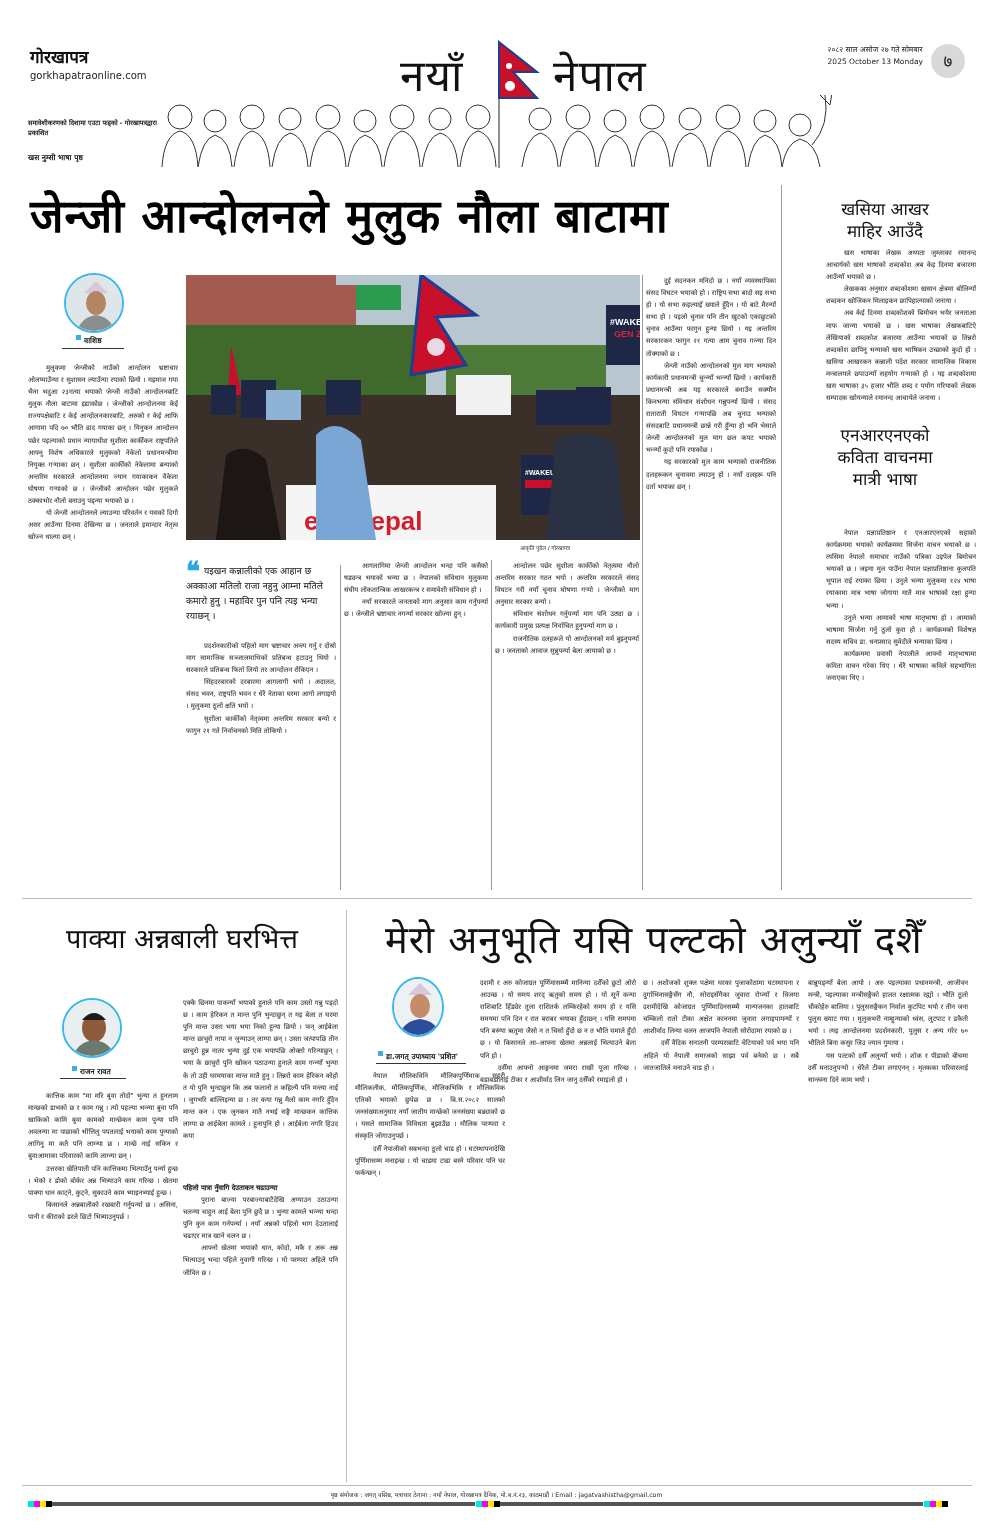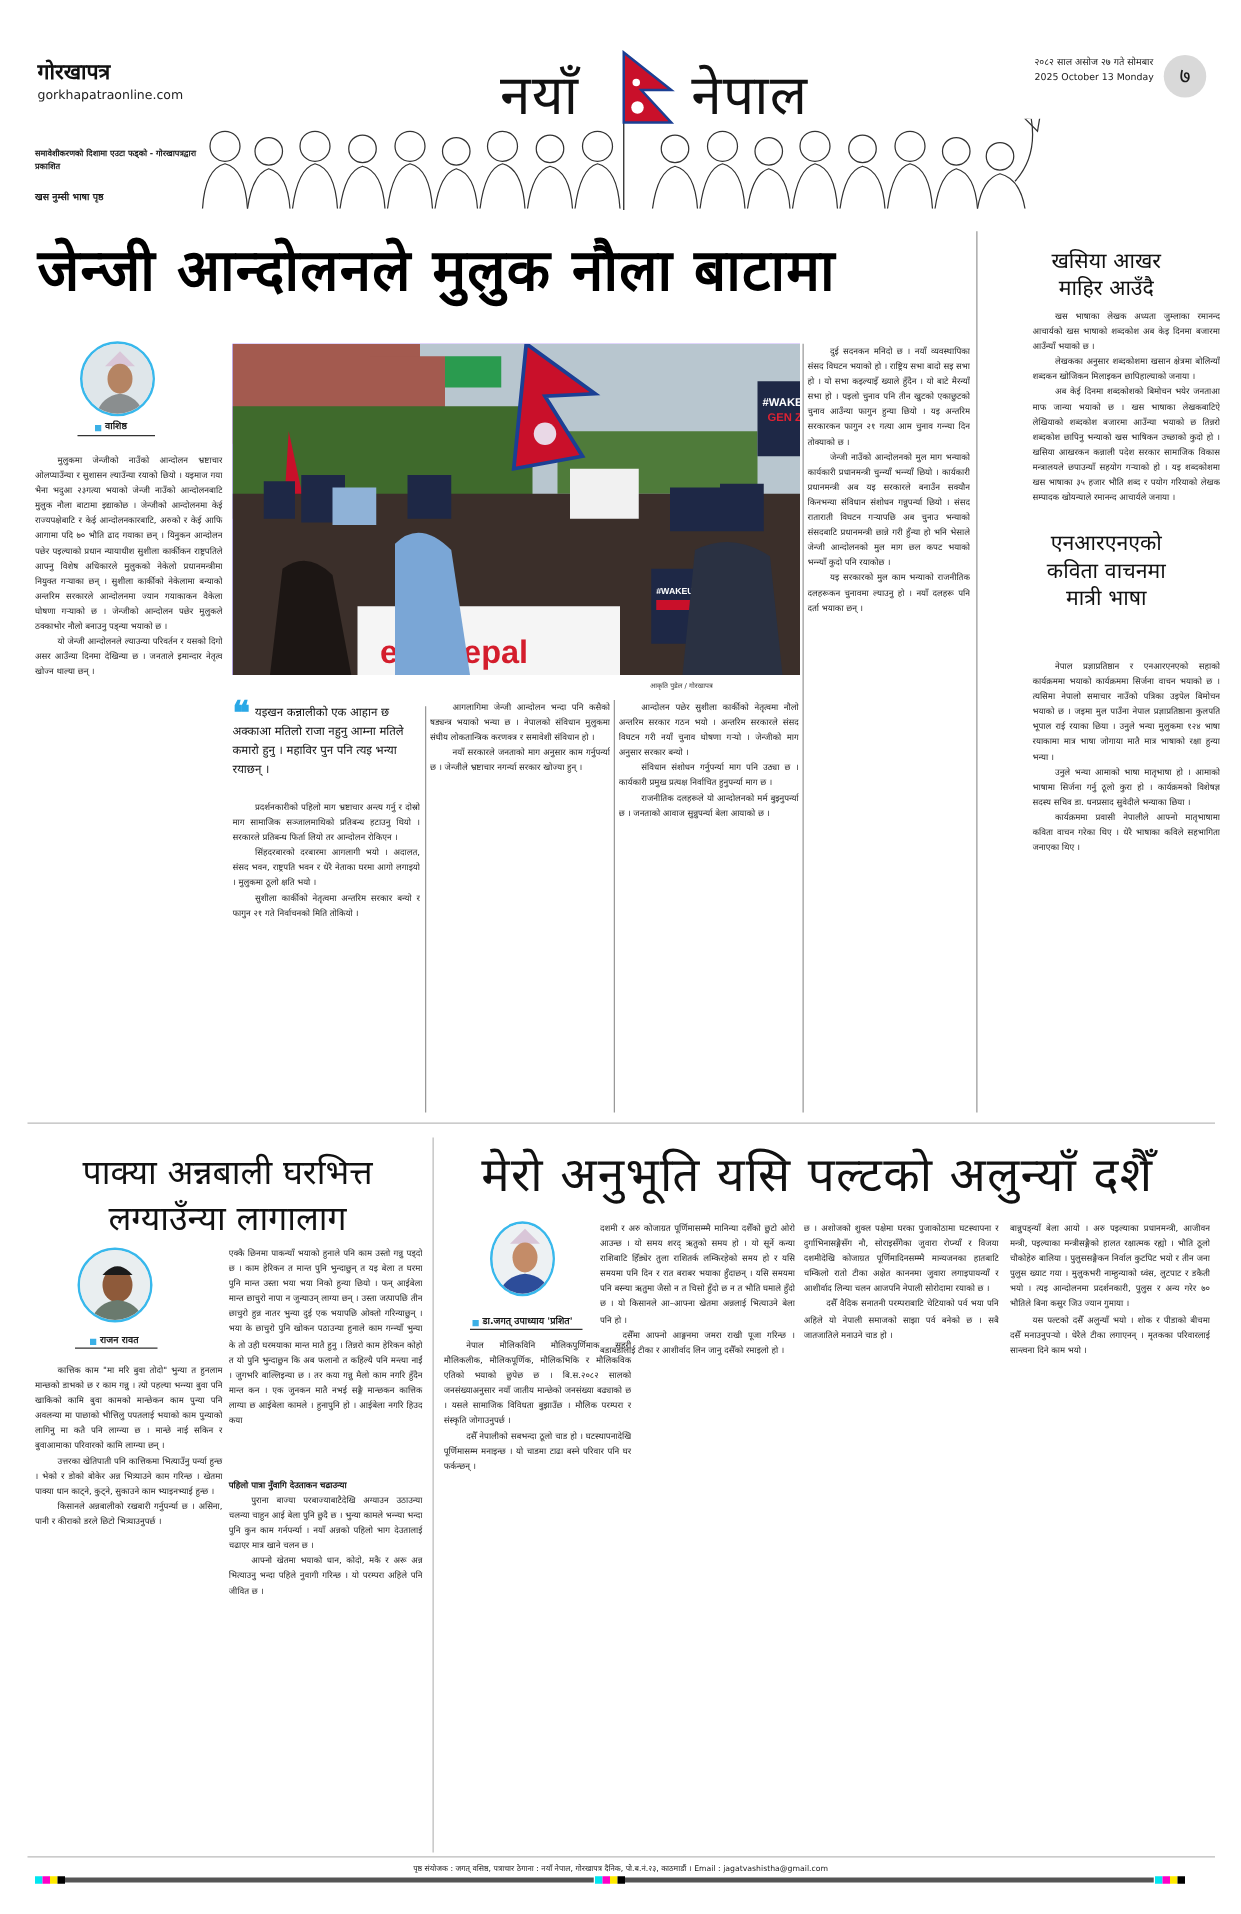--- a/index.html
+++ b/index.html
@@ -23,21 +23,21 @@
 .headline{left:30px;top:186px;width:740px;font-size:46px;font-weight:900;letter-spacing:1px;color:#000;line-height:60px;transform:scaleX(0.98);transform-origin:left}
 
 .col{font-size:6.8px;line-height:12.1px;text-align:justify;color:#222;overflow:hidden}
 .col p{text-indent:18px}
 .vline{background:#999;width:1px}
 
 .photo{left:186px;top:275px;width:454px;height:265px;overflow:hidden;background:#8b5cf6}
 .caption{left:520px;top:544px;font-size:5.5px;color:#333}
 
 .avatar{border-radius:50%;border:2px solid #38b8ec;overflow:hidden;background:#eee}
-.author{font-size:7.5px;font-weight:bold;display:flex;align-items:flex-end;gap:3px}
+.author{font-size:7.5px;font-weight:bold;display:flex;align-items:flex-start;gap:3px}
 .sq{width:5px;height:5px;background:#3bb0e6;display:inline-block}
 .author-line{height:1px;background:#333}
 
 .quote{left:186px;top:563px;width:152px;font-size:9.2px;line-height:15px;color:#111}
 .qmark{color:#2aa8e6;font-size:26px;font-weight:bold;line-height:12px;vertical-align:-6px;margin-right:4px;font-family:"DejaVu Serif",serif}
 
 .side-h{font-size:17px;text-align:center;line-height:22px;color:#111}
 
 .h2{font-size:27px;line-height:37px;color:#111;text-align:center}
 .h3{font-size:38px;color:#111;letter-spacing:1px}
@@ -175,21 +175,21 @@
 <div class="abs quote">
   <span class="qmark">❝</span><span>यइखन कन्नालीको एक आहान छ अक्काआ मतिलो राजा नहुनु आम्ना मतिले कमारो हुनु । महाविर पुन पनि त्यइ भन्या रयाछन् ।</span>
 </div>
 <div class="abs vline" style="left:340px;top:565px;height:325px"></div>
 <div class="abs col" style="left:186px;top:640px;width:150px;height:250px">
   <p>प्रदर्शनकारीको पहिलो माग भ्रष्टाचार अन्त्य गर्नु र दोस्रो माग सामाजिक सञ्जालमाथिको प्रतिबन्ध हटाउनु थियो । सरकारले प्रतिबन्ध फिर्ता लियो तर आन्दोलन रोकिएन ।</p>
   <p>सिंहदरबारको दरबारमा आगलागी भयो । अदालत, संसद भवन, राष्ट्रपति भवन र धेरै नेताका घरमा आगो लगाइयो । मुलुकमा ठूलो क्षति भयो ।</p>
   <p>सुशीला कार्कीको नेतृत्वमा अन्तरिम सरकार बन्यो र फागुन २१ गते निर्वाचनको मिति तोकियो ।</p>
 </div>
 <div class="abs col" style="left:344px;top:560px;width:144px;height:330px">
-  <p>आगलागिमा जेन्जी आन्दोलन भन्दा पनि कसैको षड्यन्त्र भयाको भन्या छ । नेपालको संविधान मुलुकमा संघीय लोकतान्त्रिक करणक्त्र र समावेशी संविधान हो ।</p>
+  <p>आगलागिमा जेन्जी आन्दोलन भन्दा पनि कसैको षड्यन्त्र भयाको भन्या छ । नेपालको संविधान मुलुकमा संघीय लोकतान्त्रिक आखरकन्त्र र समावेशी संविधान हो ।</p>
   <p>नयाँ सरकारले जनताको माग अनुसार काम गर्नुपर्न्या छ । जेन्जीले भ्रष्टाचार नगर्न्या सरकार खोज्या हुन् ।</p>
 </div>
 <div class="abs vline" style="left:491px;top:560px;height:330px"></div>
 <div class="abs col" style="left:495px;top:560px;width:144px;height:330px">
   <p>आन्दोलन पछेर सुशीला कार्कीको नेतृत्वमा नौलो अन्तरिम सरकार गठन भयो । अन्तरिम सरकारले संसद विघटन गरी नयाँ चुनाव घोषणा गर्‍यो । जेन्जीको माग अनुसार सरकार बन्यो ।</p>
   <p>संविधान संशोधन गर्नुपर्न्या माग पनि उठ्या छ । कार्यकारी प्रमुख प्रत्यक्ष निर्वाचित हुनुपर्न्या माग छ ।</p>
   <p>राजनीतिक दलहरूले यो आन्दोलनको मर्म बुझ्नुपर्न्या छ । जनताको आवाज सुन्नुपर्न्या बेला आयाको छ ।</p>
 </div>
 <div class="abs vline" style="left:642px;top:275px;height:615px"></div>
 <div class="abs col" style="left:646px;top:275px;width:130px;height:615px">
@@ -216,21 +216,20 @@
 <div class="abs col" style="left:826px;top:527px;width:150px;height:365px">
   <p>नेपाल प्रज्ञाप्रतिष्ठान र एनआरएनएको सहाको कार्यक्रममा भयाको कार्यक्रममा सिर्जना वाचन भयाको छ । त्यसिमा नेपालो समाचार नाउँको पत्रिका उइपेल बिमोचन भयाको छ । जइमा मुल पाउँना नेपाल प्रज्ञाप्रतिष्ठाना कुलपति भूपाल राई रयाका छिया । उनुले भन्या मुलुकमा १२४ भाषा रयाकामा मात्र भाषा जोगाया मातै मात्र भाषाको रक्षा हुन्या भन्या ।</p>
   <p>उनुले भन्या आमाको भाषा मातृभाषा हो । आमाको भाषामा सिर्जना गर्नु ठूलो कुरा हो । कार्यक्रमको विशेषज्ञ सदस्य सचिव डा. धनप्रसाद सुवेदीले भन्याका छिया ।</p>
   <p>कार्यक्रममा प्रवासी नेपालीले आफ्नो मातृभाषामा कविता वाचन गरेका थिए । धेरै भाषाका कविले सहभागिता जनाएका थिए ।</p>
 </div>
 
 <div class="abs hr" style="left:22px;top:898px;width:950px;height:1px"></div>
 
 <div class="abs h2" style="left:22px;top:920px;width:320px">
   <div>पाक्या अन्नबाली घरभित्त</div>
-  <div>लग्याउँन्या लागालाग</div>
 </div>
 <div class="abs avatar" style="left:62px;top:998px;width:60px;height:60px">
   <svg width="60" height="60" viewBox="0 0 60 60">
     <rect width="60" height="60" fill="#e9eef0"></rect>
     <ellipse cx="30" cy="28" rx="12" ry="14" fill="#8e5a3a"></ellipse>
     <path d="M18 20 Q30 6 42 20 Z" fill="#1b1b1b"></path>
     <path d="M8 60 Q12 42 30 40 Q48 42 52 60 Z" fill="#6a7a6e"></path>
   </svg>
 </div>
 <div class="abs author" style="left:72px;top:1066px">

